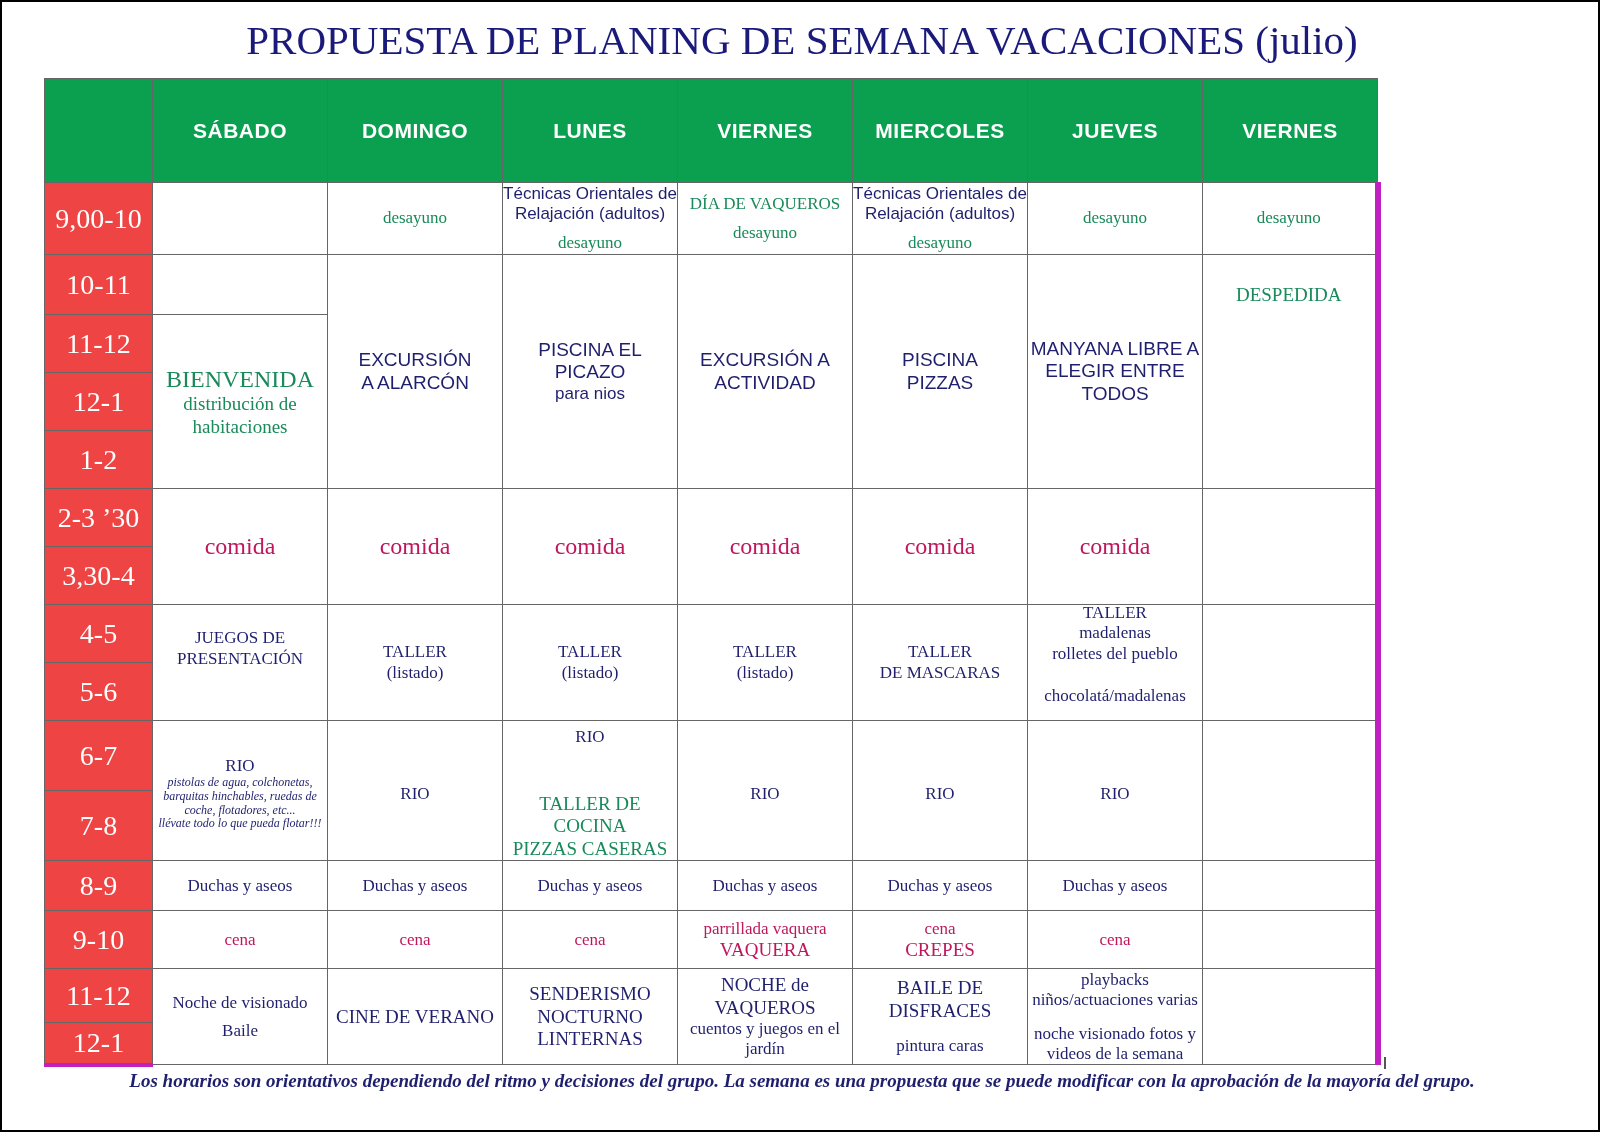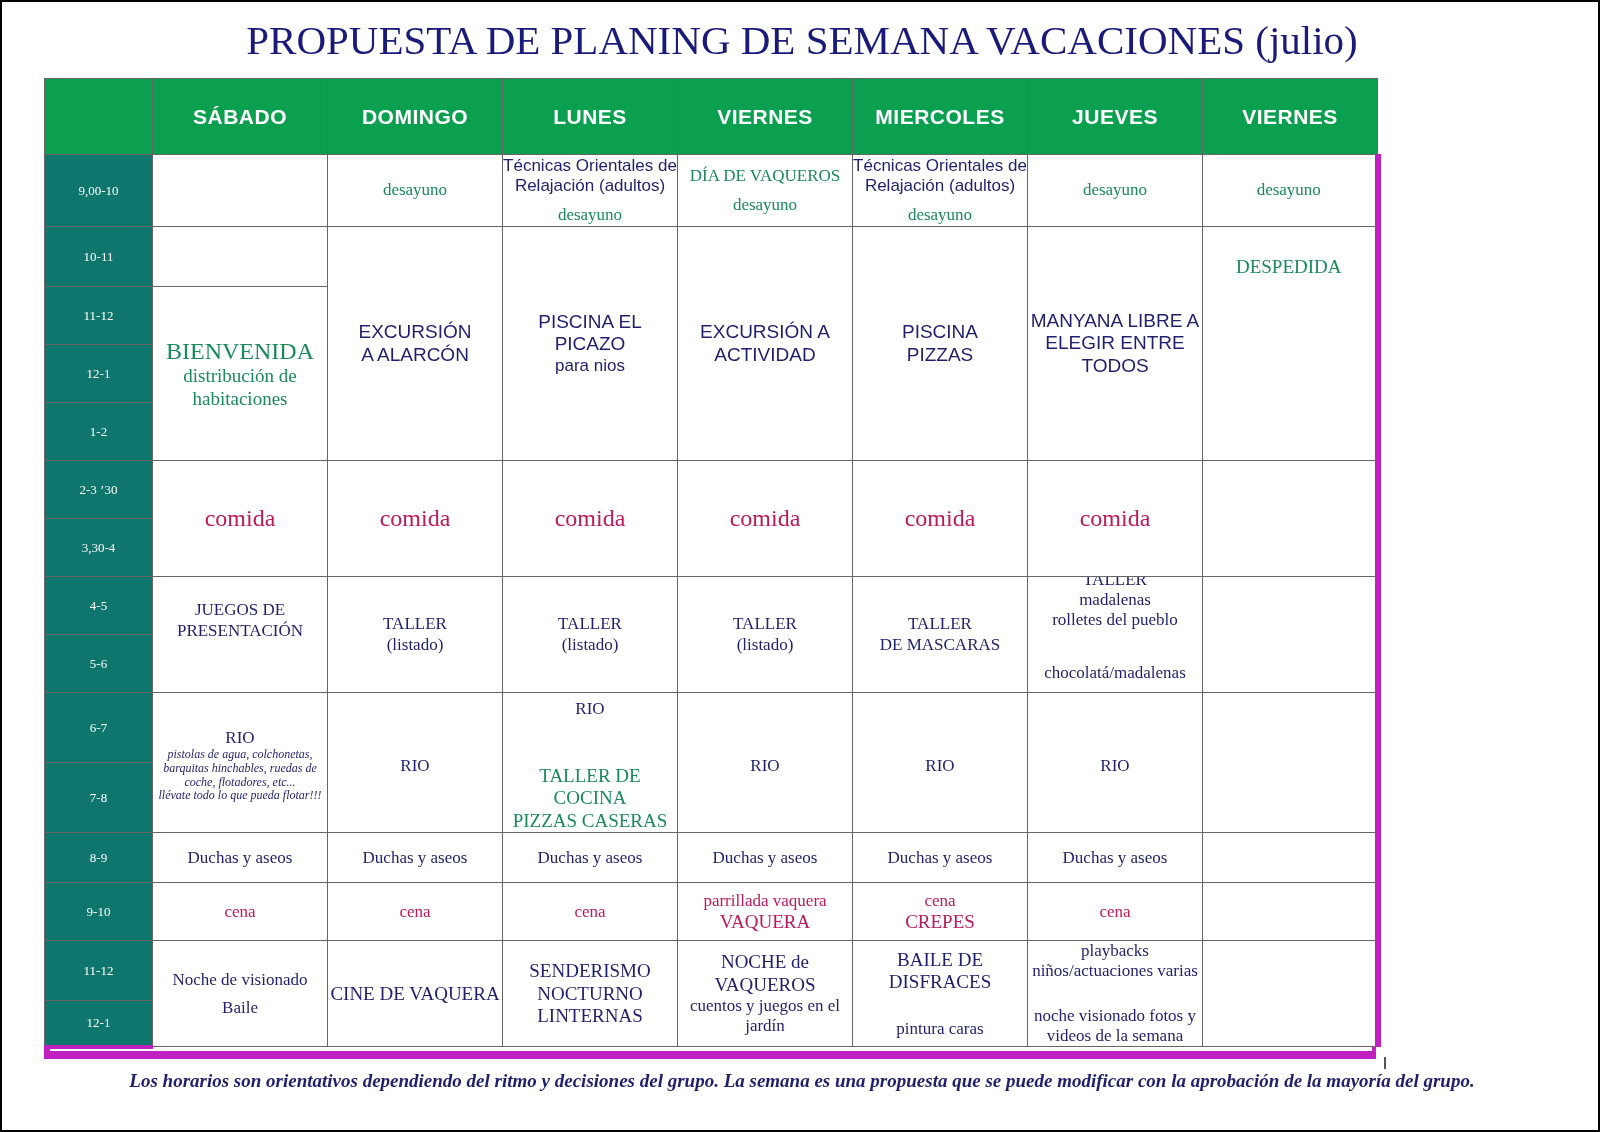--- a/index.html
+++ b/index.html
@@ -76,40 +76,40 @@
   }
 
   
   col.c-time { width: 108px; }
   col.c-day  { width: 175px; }
 
   
   thead th {
     background: #0aa050;
     color: #ffffff;
-    height: 76px;
+    height: 104px;
     font-family: "Liberation Sans", sans-serif;
     font-weight: bold;
     font-size: 21px;
     letter-spacing: 0.5px;
     border: 1px solid #ffffff;
   }
   th.corner {
     background: #0aa050;
     border-left: 6px solid #bf20bf;
     border-top: 4px solid #bf20bf;
   }
   th.lastday { border-right: 6px solid #bf20bf; }
 
   
   td.timecell {
-    background: #0f766e;
+    background: #ef4444;
     color: #ffffff;
     font-family: "Liberation Serif", serif;
-    font-size: 13px;
+    font-size: 28px;
     text-align: left;
     padding-left: 18px;
     border-left: 6px solid #bf20bf;
     border-right: 1px solid #d5005a;
     border-top: 1px solid #8a8a8a;
     border-bottom: 1px solid #8a8a8a;
   }
 
   
   td.cell {
@@ -130,21 +130,21 @@
   .crimson { color: #be185d; }
 
   .sans    { font-family: "Liberation Sans", sans-serif; }
   .serif   { font-family: "Liberation Serif", serif; }
 
   .sz-xs   { font-size: 12px; line-height: 1.15; font-style: italic; }
   .sz-md   { font-size: 17px; }
   .sz-lg   { font-size: 19px; }
   .sz-xl   { font-size: 24px; }
 
-  .gap-top { margin-top: 25px; display: block; }
+  .gap-top { margin-top: 14px; display: block; }
   .gap-top-sm { margin-top: 8px; display: block; }
 
   .top-align { vertical-align: top; }
 
   
   .footer {
     position: absolute;
     left: 0;
     top: 1068px;
     width: 1600px;
@@ -419,21 +419,21 @@
         <td class="cell right-edge"></td>
       </tr>
 
       <tr style="height:54px;">
         <td class="timecell">11-12</td>
         <td class="cell" rowspan="2">
           <span class="ln navy sz-md serif">Noche de visionado</span>
           <span class="ln navy sz-md serif gap-top-sm">Baile</span>
         </td>
         <td class="cell" rowspan="2">
-          <span class="ln navy sz-lg serif">CINE DE VAQUERA</span>
+          <span class="ln navy sz-lg serif">CINE DE VERANO</span>
         </td>
         <td class="cell" rowspan="2">
           <span class="ln navy sz-lg serif">SENDERISMO</span>
           <span class="ln navy sz-lg serif">NOCTURNO</span>
           <span class="ln navy sz-lg serif">LINTERNAS</span>
         </td>
         <td class="cell" rowspan="2">
           <span class="ln navy sz-lg serif">NOCHE  de VAQUEROS</span>
           <span class="ln navy sz-md serif">cuentos y juegos en el</span>
           <span class="ln navy sz-md serif">jardín</span>

